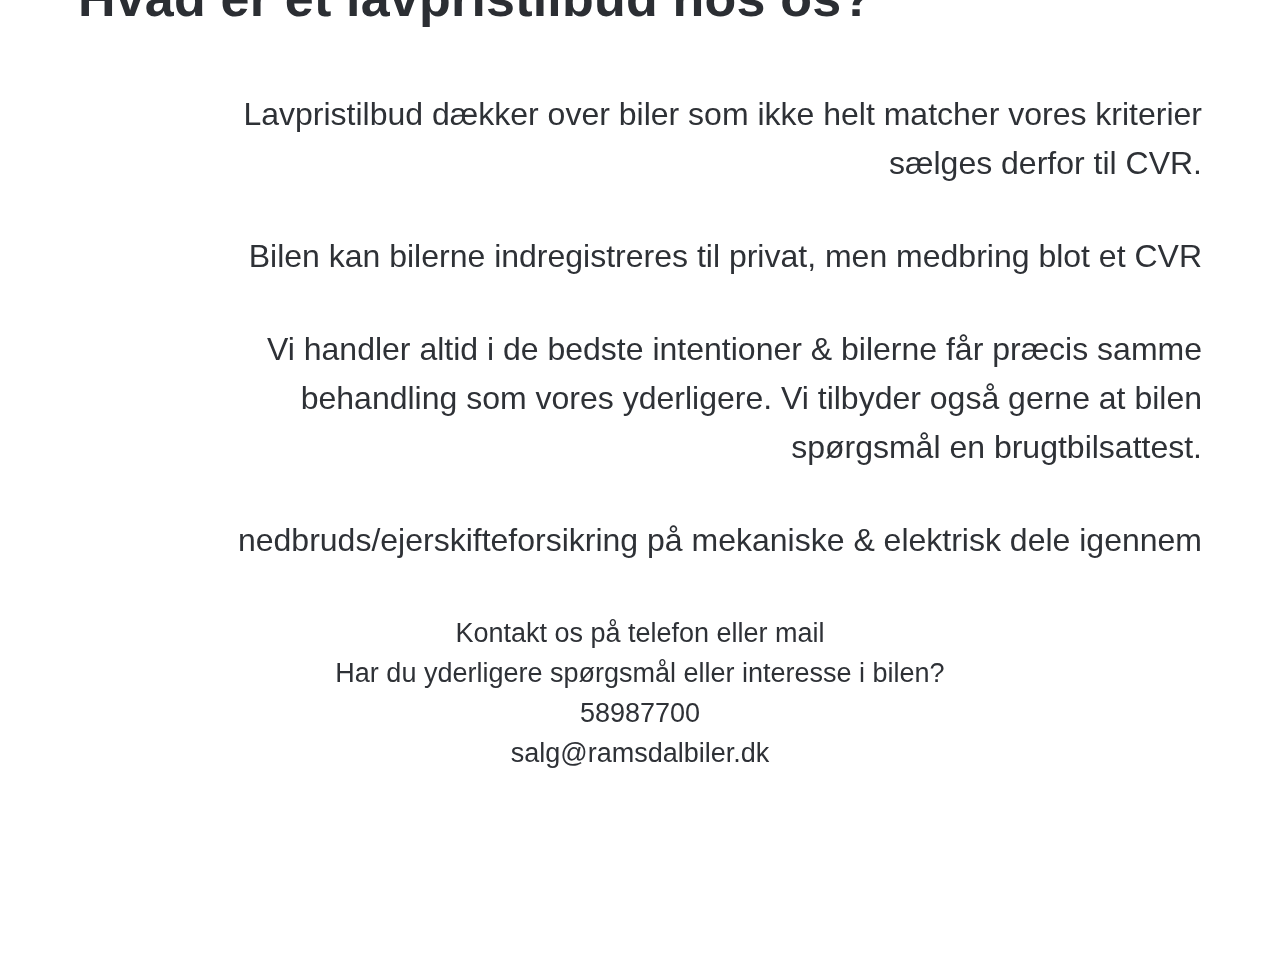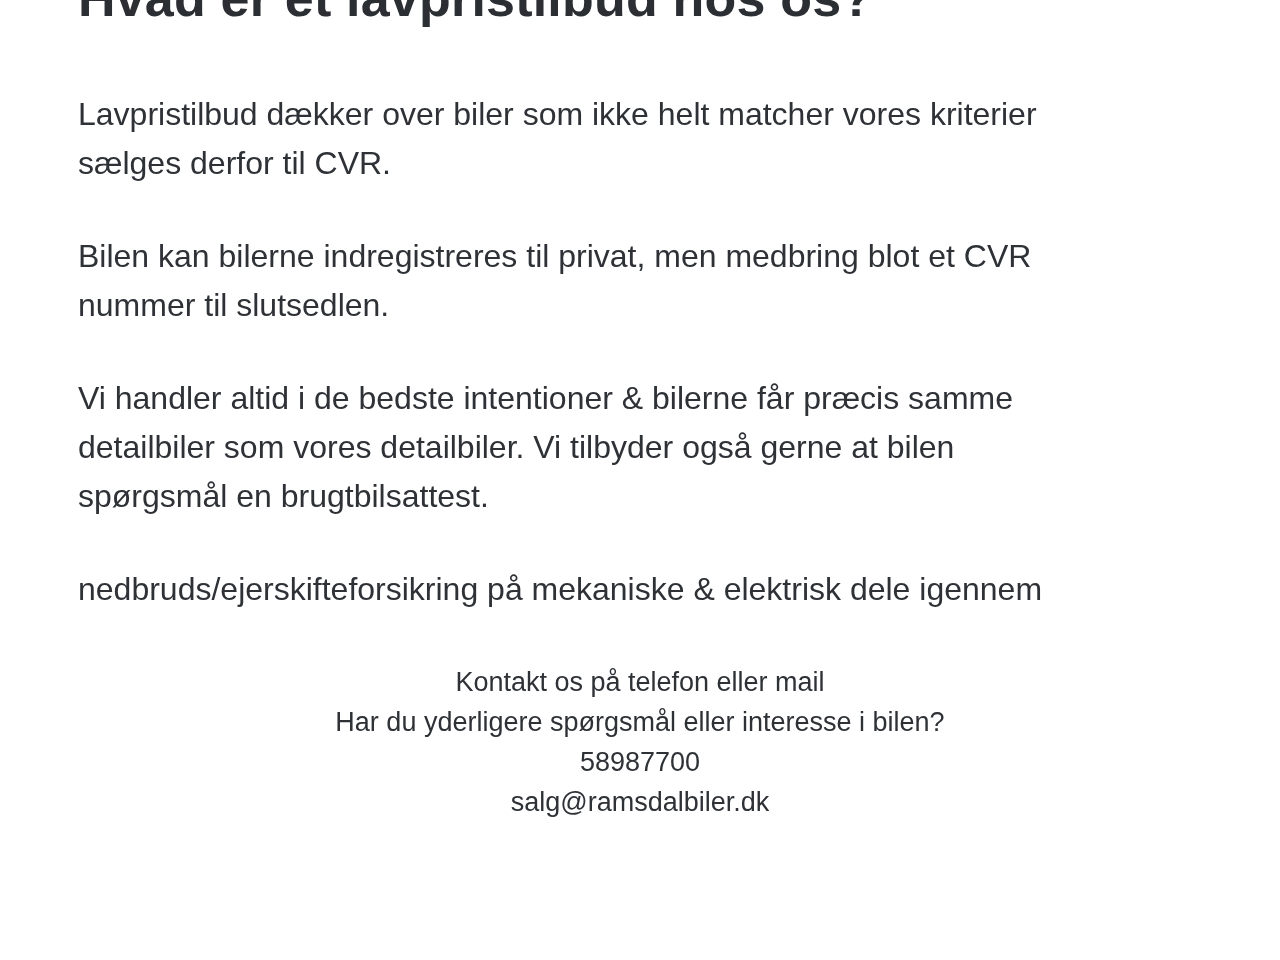--- a/index.html
+++ b/index.html
@@ -30,20 +30,21 @@
     letter-spacing: 0.2px;
   }
   .para {
     font-size: 32px;
     line-height: 49px;
     margin: 0 0 44px 0;
     font-weight: 400;
   }
   .line {
     white-space: nowrap;
+    text-align: right;
   }
   .contact {
     margin-top: 48px;
     text-align: center;
     font-size: 27px;
     line-height: 40px;
     font-weight: 400;
   }
 </style>
 </head>
@@ -53,26 +54,25 @@
 
   <h1 class="page-title">Hvad er et lavpristilbud hos os?</h1>
 
   <div class="para">
     <div class="line">Lavpristilbud dækker over biler som ikke helt matcher vores kriterier</div>
     <div class="line">sælges derfor til CVR.</div>
   </div>
 
   <div class="para">
     <div class="line">Bilen kan bilerne indregistreres til privat, men medbring blot et CVR</div>
-    <div class="line">nummer til slutsedlen.</div>
   </div>
 
   <div class="para">
     <div class="line">Vi handler altid i de bedste intentioner &amp; bilerne får præcis samme</div>
-    <div class="line">detailbiler som vores detailbiler. Vi tilbyder også gerne at bilen</div>
+    <div class="line">behandling som vores yderligere. Vi tilbyder også gerne at bilen</div>
     <div class="line">spørgsmål en brugtbilsattest.</div>
   </div>
 
   <div class="para">
     <div class="line">nedbruds/ejerskifteforsikring på mekaniske &amp; elektrisk dele igennem</div>
   </div>
 
   <div class="contact">
     <div class="contact-line">Kontakt os på telefon eller mail</div>
     <div class="contact-line">Har du yderligere spørgsmål eller interesse i bilen?</div>

